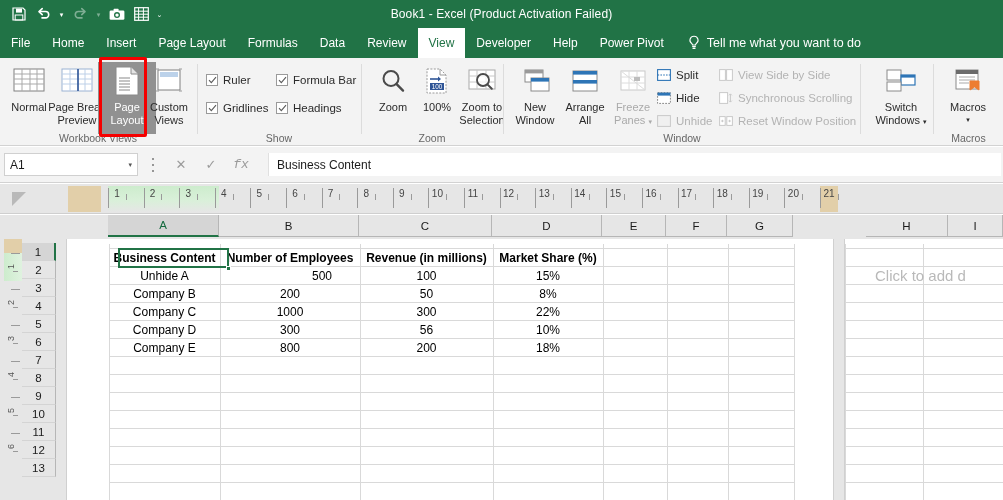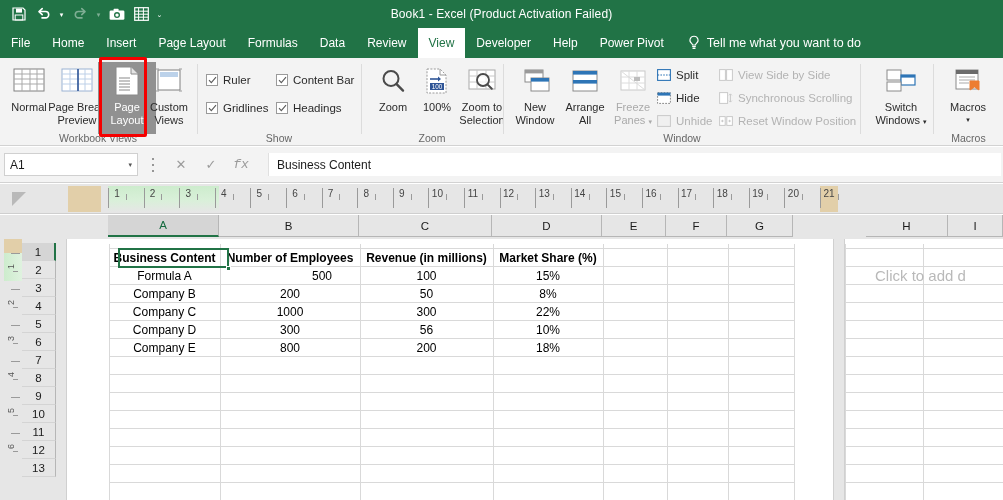--- a/index.html
+++ b/index.html
@@ -324,21 +324,21 @@
             </svg>
           </span>
         <span>Ruler</span>
       </div>
       <div class="chk" style="left:78px; top:16px;">
         <span class="chkbox">
             <svg width="9" height="8" viewBox="0 0 9 8">
               <path d="M1 4.2 3.3 6.6 8 1.2" fill="none" stroke="#5a5a5a" stroke-width="1.1"></path>
             </svg>
           </span>
-        <span>Content Bar</span>
+        <span>Formula Bar</span>
       </div>
       <div class="chk" style="left:8px; top:44px;">
         <span class="chkbox">
             <svg width="9" height="8" viewBox="0 0 9 8">
               <path d="M1 4.2 3.3 6.6 8 1.2" fill="none" stroke="#5a5a5a" stroke-width="1.1"></path>
             </svg>
           </span>
         <span>Gridlines</span>
       </div>
       <div class="chk" style="left:78px; top:44px;">
@@ -693,21 +693,21 @@
           <div class="gridline-h" style="top: 204px; left: 42px; width: 685px;"></div>
           <div class="gridline-h" style="top: 222px; left: 42px; width: 685px;"></div>
           <div class="gridline-h" style="top: 240px; left: 42px; width: 685px;"></div>
           <div class="gridline-h" style="top: 258px; left: 42px; width: 685px;"></div>
         </div>
       <div id="page1-cells">
           <div class="cell c bold" style="left: 42px; width: 111px; top: 25px;">Business Content</div>
           <div class="cell c bold" style="left: 153px; width: 140px; top: 25px;">Number of Employees</div>
           <div class="cell c bold" style="left: 293px; width: 133px; top: 25px;">Revenue (in millions)</div>
           <div class="cell c bold" style="left: 426px; width: 110px; top: 25px;">Market Share (%)</div>
-          <div class="cell c" style="left: 42px; width: 111px; top: 43px;">Formula A</div>
+          <div class="cell c" style="left: 42px; width: 111px; top: 43px;">Unhide A</div>
           <div class="cell c" style="left: 153px; width: 140px; top: 43px; margin-left: 32px;">500</div>
           <div class="cell c" style="left: 293px; width: 133px; top: 43px;">100</div>
           <div class="cell c" style="left: 426px; width: 110px; top: 43px;">15%</div>
           <div class="cell c" style="left: 42px; width: 111px; top: 61px;">Company B</div>
           <div class="cell c" style="left: 153px; width: 140px; top: 61px;">200</div>
           <div class="cell c" style="left: 293px; width: 133px; top: 61px;">50</div>
           <div class="cell c" style="left: 426px; width: 110px; top: 61px;">8%</div>
           <div class="cell c" style="left: 42px; width: 111px; top: 79px;">Company C</div>
           <div class="cell c" style="left: 153px; width: 140px; top: 79px;">1000</div>
           <div class="cell c" style="left: 293px; width: 133px; top: 79px;">300</div>

